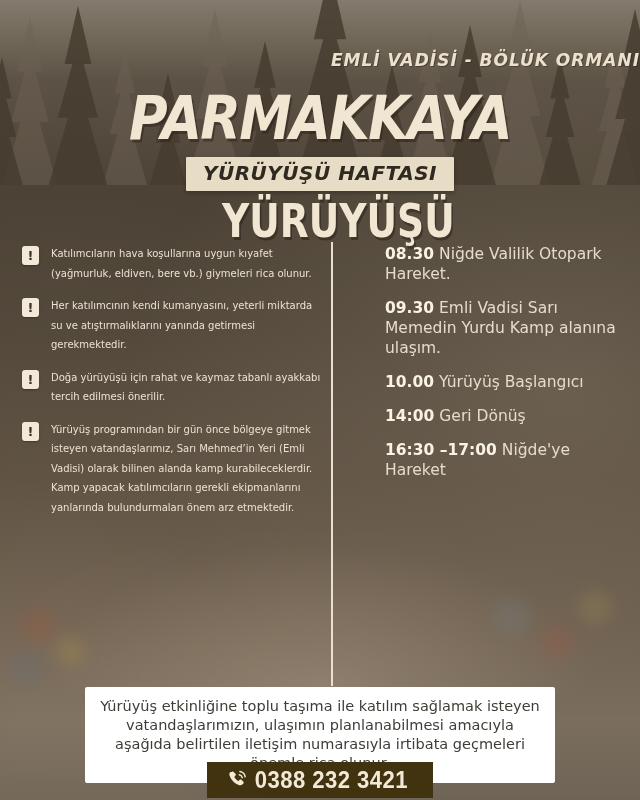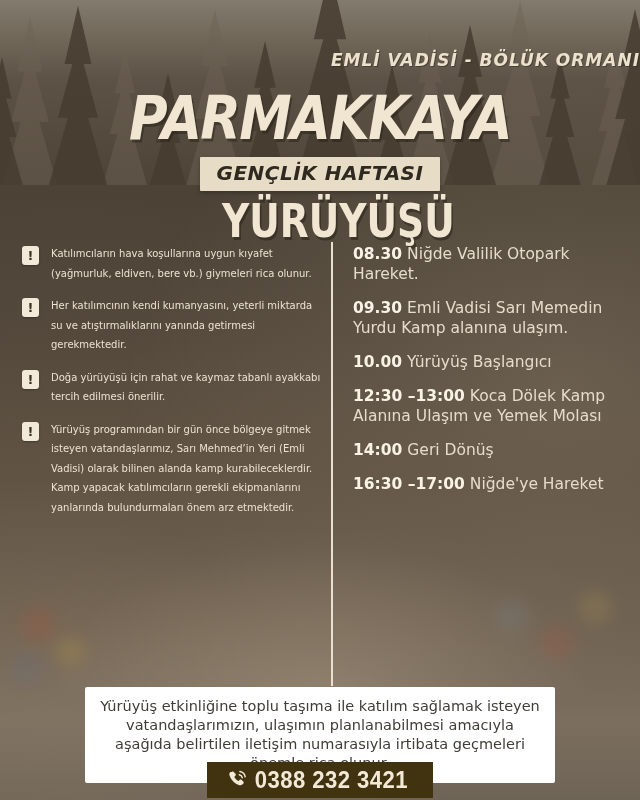--- a/index.html
+++ b/index.html
@@ -47,21 +47,21 @@
   .subtitle{
     margin-top:6px;font-weight:800;font-size:47px;line-height:47px;color:#f0e6d2;
     text-shadow:2px 3px 0 rgba(35,29,21,.5);
     padding-left:36px;
   }
   .subtitle .squeeze{display:inline-block;transform:scaleX(.80);letter-spacing:0px;}
   
   .cols{position:absolute;left:22px;top:240px;width:598px;height:448px;display:flex;}
   .col-left{width:303px;padding-top:4px;}
   .divider{width:2px;background:#e9e0d1;margin:2px 0 2px 6px;}
-  .col-right{flex:1;padding:4px 0 0 20px;}
+  .col-right{flex:1;padding:4px 0 0 52px;}
   .note{display:flex;gap:12px;margin:0 0 13px 0;}
   .note-icon{
     flex:0 0 auto;width:17px;height:19px;margin-top:2px;background:#f2e9d9;border-radius:3px;
     color:#3a3124;font-weight:800;font-size:13px;line-height:19px;text-align:center;
     box-shadow:0 1px 2px rgba(0,0,0,.3);
   }
   .note-text{font-size:10px;line-height:19.5px;color:#ece2d2;}
   .sched{margin:0 0 14px 0;font-size:15.5px;line-height:20px;color:#e6dccb;}
   .sched strong{color:#faf3e5;font-weight:800;margin-right:5px;}
   
@@ -113,21 +113,21 @@
   </svg>
 
   <div class="crowd"></div>
 
   <header class="hdr">
     <div class="loc">EMLİ VADİSİ - BÖLÜK ORMANI</div>
     <div class="title">
       <span class="squeeze">PARMAKKAYA</span>
     </div>
     <div>
-      <span class="badge">GENÇLİK HAFTASI</span>
+      <span class="badge">YÜRÜYÜŞÜ HAFTASI</span>
     </div>
     <div class="subtitle">
       <span class="squeeze">YÜRÜYÜŞÜ</span>
     </div>
   </header>
 
   <div class="cols">
 
     <div class="col-left">
       <div class="note">
@@ -154,23 +154,20 @@
       <p class="sched">
         <strong>08.30</strong><span>Niğde Valilik Otopark Hareket.</span>
       </p>
       <p class="sched">
         <strong>09.30</strong><span>Emli Vadisi Sarı Memedin Yurdu Kamp alanına ulaşım.</span>
       </p>
       <p class="sched">
         <strong>10.00</strong><span>Yürüyüş Başlangıcı</span>
       </p>
       <p class="sched">
-        <strong>12:30 –13:00</strong><span>Koca Dölek Kamp Alanına Ulaşım ve Yemek Molası</span>
-      </p>
-      <p class="sched">
         <strong>14:00</strong><span>Geri Dönüş</span>
       </p>
       <p class="sched">
         <strong>16:30 –17:00</strong><span>Niğde'ye Hareket</span>
       </p>
     </div>
   </div>
 
   <div class="notice">
     <p>Yürüyüş etkinliğine toplu taşıma ile katılım sağlamak isteyen vatandaşlarımızın, ulaşımın planlanabilmesi amacıyla aşağıda belirtilen iletişim numarasıyla irtibata geçmeleri önemle rica olunur.</p>

